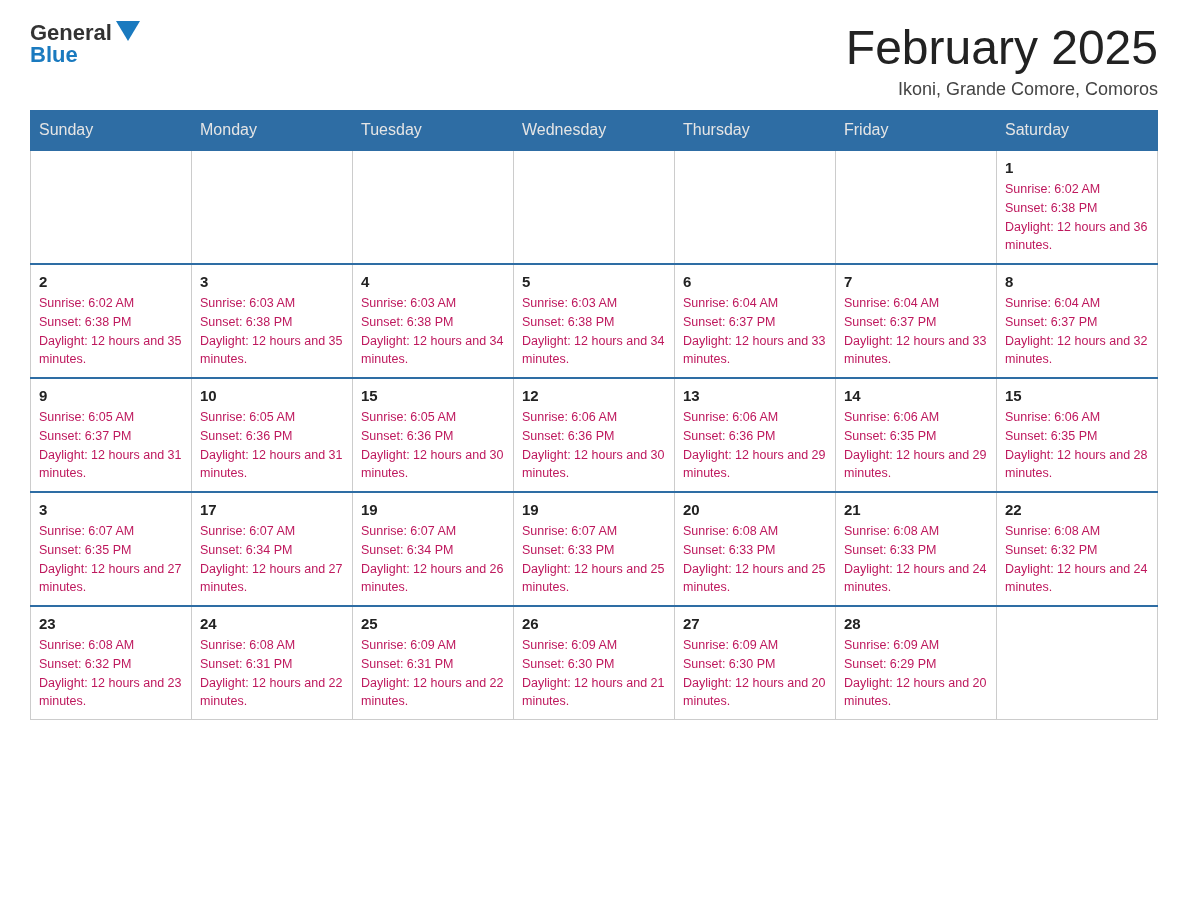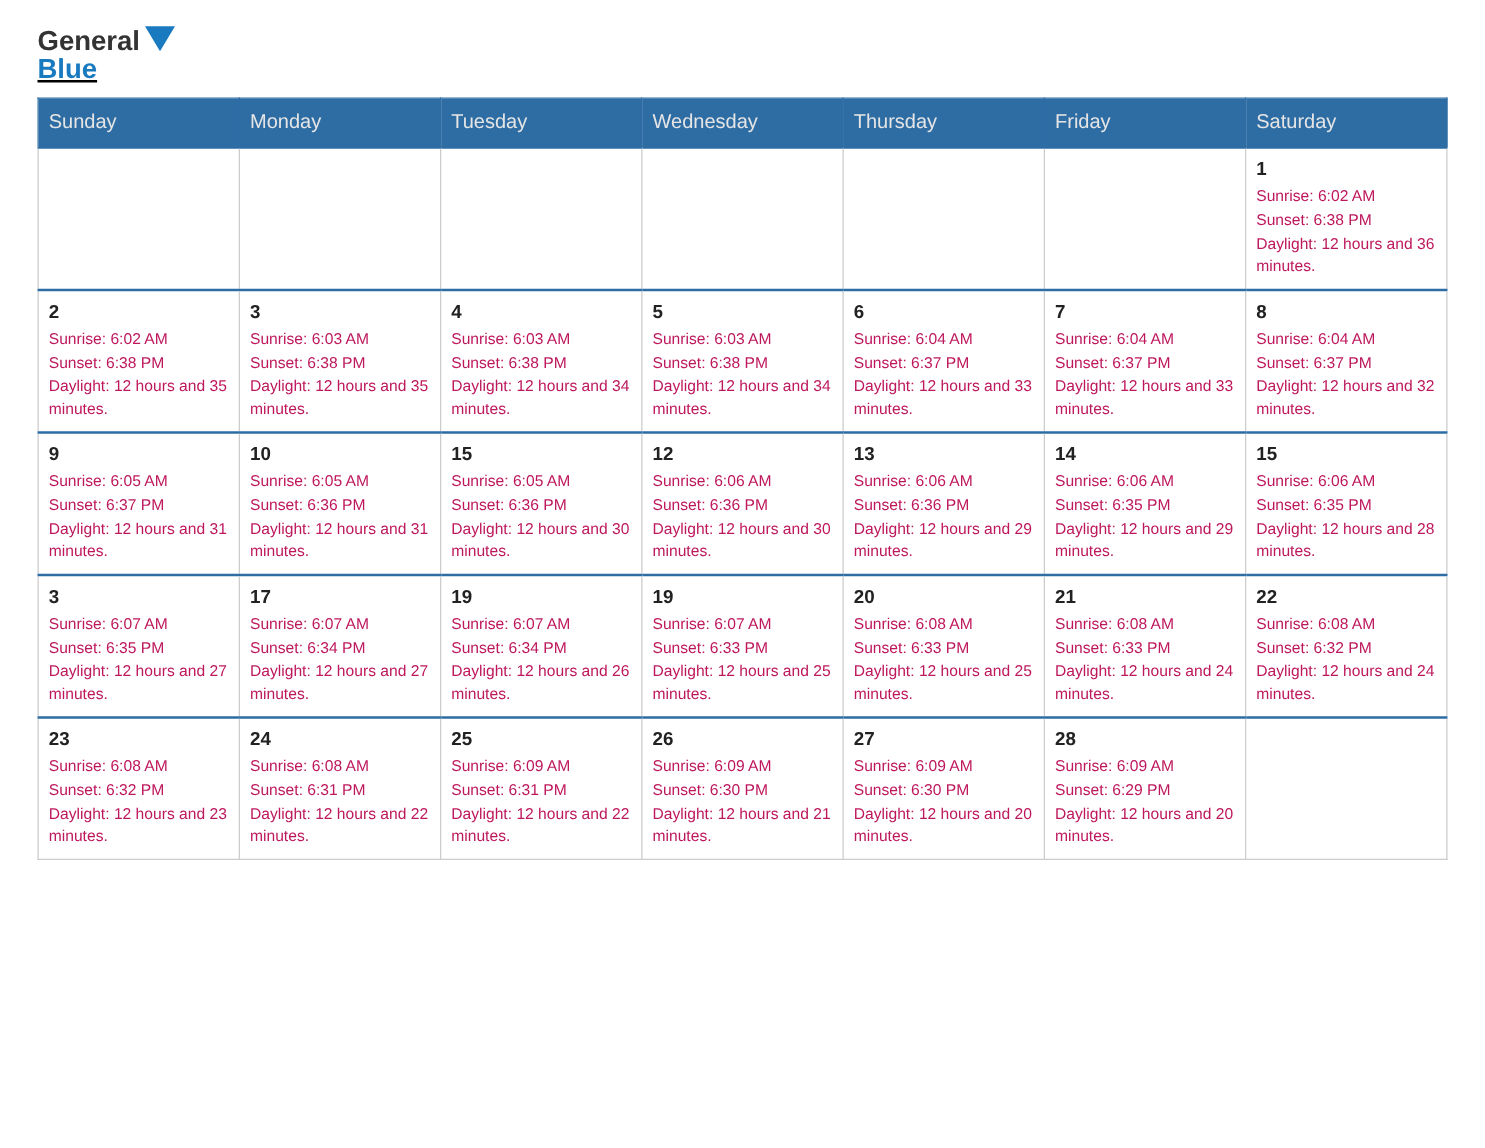--- a/index.html
+++ b/index.html
@@ -104,36 +104,39 @@
     .logo-line1 {
       display: flex;
       align-items: center;
       gap: 2px;
     }
     .logo-line2 {
       display: flex;
       align-items: center;
       gap: 2px;
       margin-top: -4px;
-      text-decoration: underline;
     }
   </style>
 </head>
 <body>
 
 <div class="header">
   <div class="logo-wrapper">
     <div class="logo-line1">
       <span class="logo-text-general">General</span>
       <span class="logo-icon"></span>
     </div>
     <div class="logo-line2">
       <span class="logo-text-blue">Blue</span>
     </div>
   </div>
+  <div class="title-section">
+    <div class="month-title">February 2025</div>
+    <div class="location">Ikoni, Grande Comore, Comoros</div>
+  </div>
 </div>
 
 <table class="calendar-table">
   <thead>
     <tr>
     <th>Sunday</th>
         <th>Monday</th>
         <th>Tuesday</th>
         <th>Wednesday</th>
         <th>Thursday</th>

